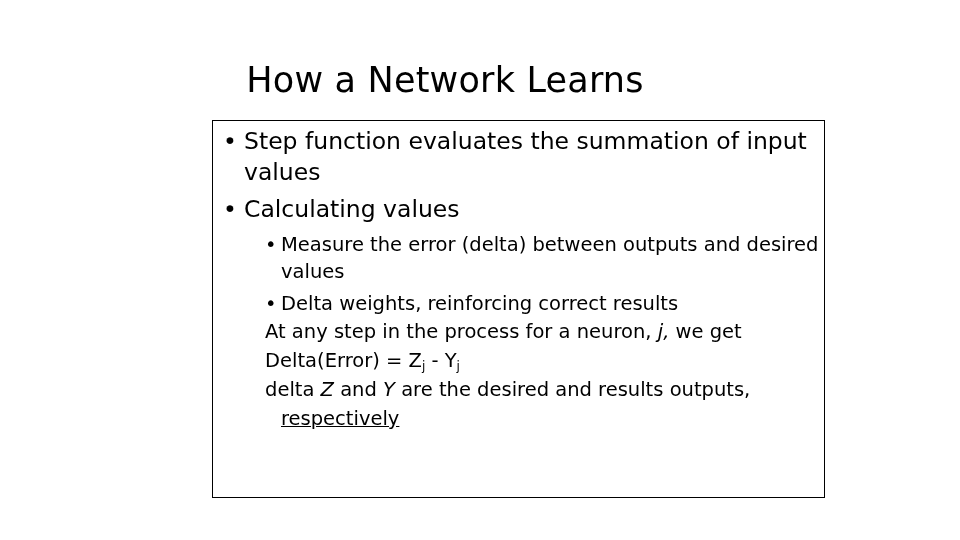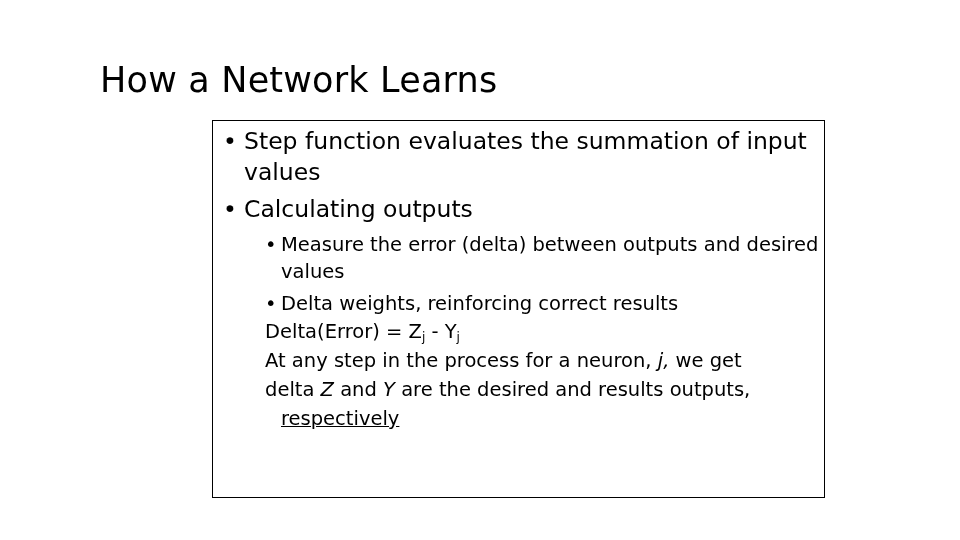--- a/index.html
+++ b/index.html
@@ -20,21 +20,21 @@
     height: 540px;
     background: #ffffff;
   }
 
   
   .slide-title {
     position: absolute;
     left: 100px;
     top: 58px;
     width: 690px;
-    text-align: left;
+    text-align: center;
     font-size: 35px;
     line-height: 44px;
     font-weight: 400;
     letter-spacing: 0.2px;
     color: #000000;
     white-space: nowrap;
   }
 
   
   .content-box {
@@ -131,43 +131,43 @@
 
       <div class="lvl1">
         <span class="bullet">•</span>
         <span class="lvl1-text">Step function evaluates the summation of input values</span>
       </div>
 
       <div class="gap-small"></div>
 
       <div class="lvl1">
         <span class="bullet">•</span>
-        <span class="lvl1-text">Calculating outputs</span>
+        <span class="lvl1-text">Calculating values</span>
       </div>
 
       <div class="gap-small"></div>
 
       <div class="lvl2">
         <span class="bullet">•</span>
         <span>Measure the error (delta) between outputs and desired values</span>
       </div>
 
       <div class="gap-small"></div>
 
       <div class="lvl2">
         <span class="bullet">•</span>
         <span>Delta weights, reinforcing correct results</span>
       </div>
 
       <div class="lvl2-plain">
-        <span>Delta(Error) = Z</span><sub>j</sub><span> - Y</span><sub>j</sub>
+        <span>At any step in the process for a neuron, </span><span class="ital">j,</span><span> we get</span>
       </div>
 
       <div class="lvl2-plain">
-        <span>At any step in the process for a neuron, </span><span class="ital">j,</span><span> we get</span>
+        <span>Delta(Error) = Z</span><sub>j</sub><span> - Y</span><sub>j</sub>
       </div>
 
       <div class="lvl2-plain hang">
         <span>delta </span><span class="ital">Z</span><span> and </span><span class="ital">Y</span><span> are the desired and results outputs,</span>
         <span class="cont-indent">respectively</span>
       </div>
 
     </div>
   </div>
 </div>

